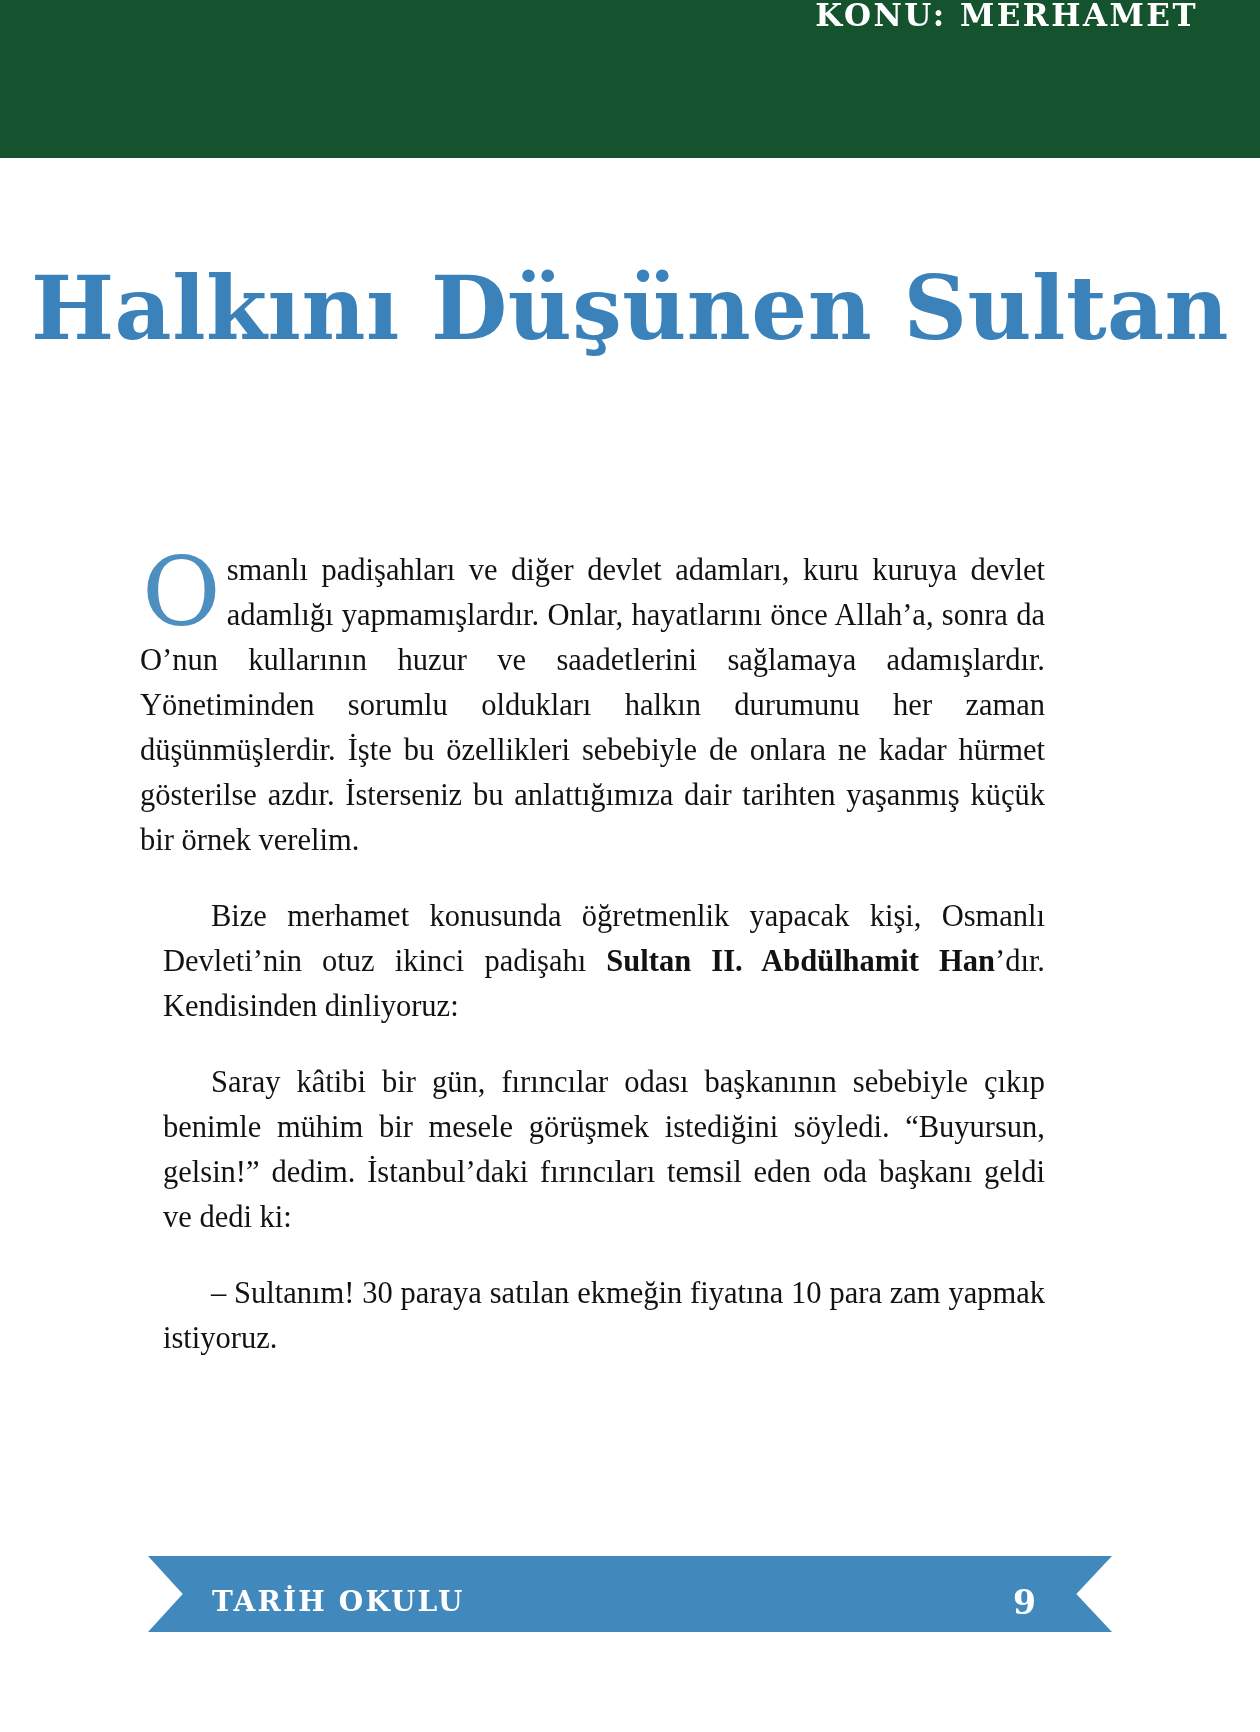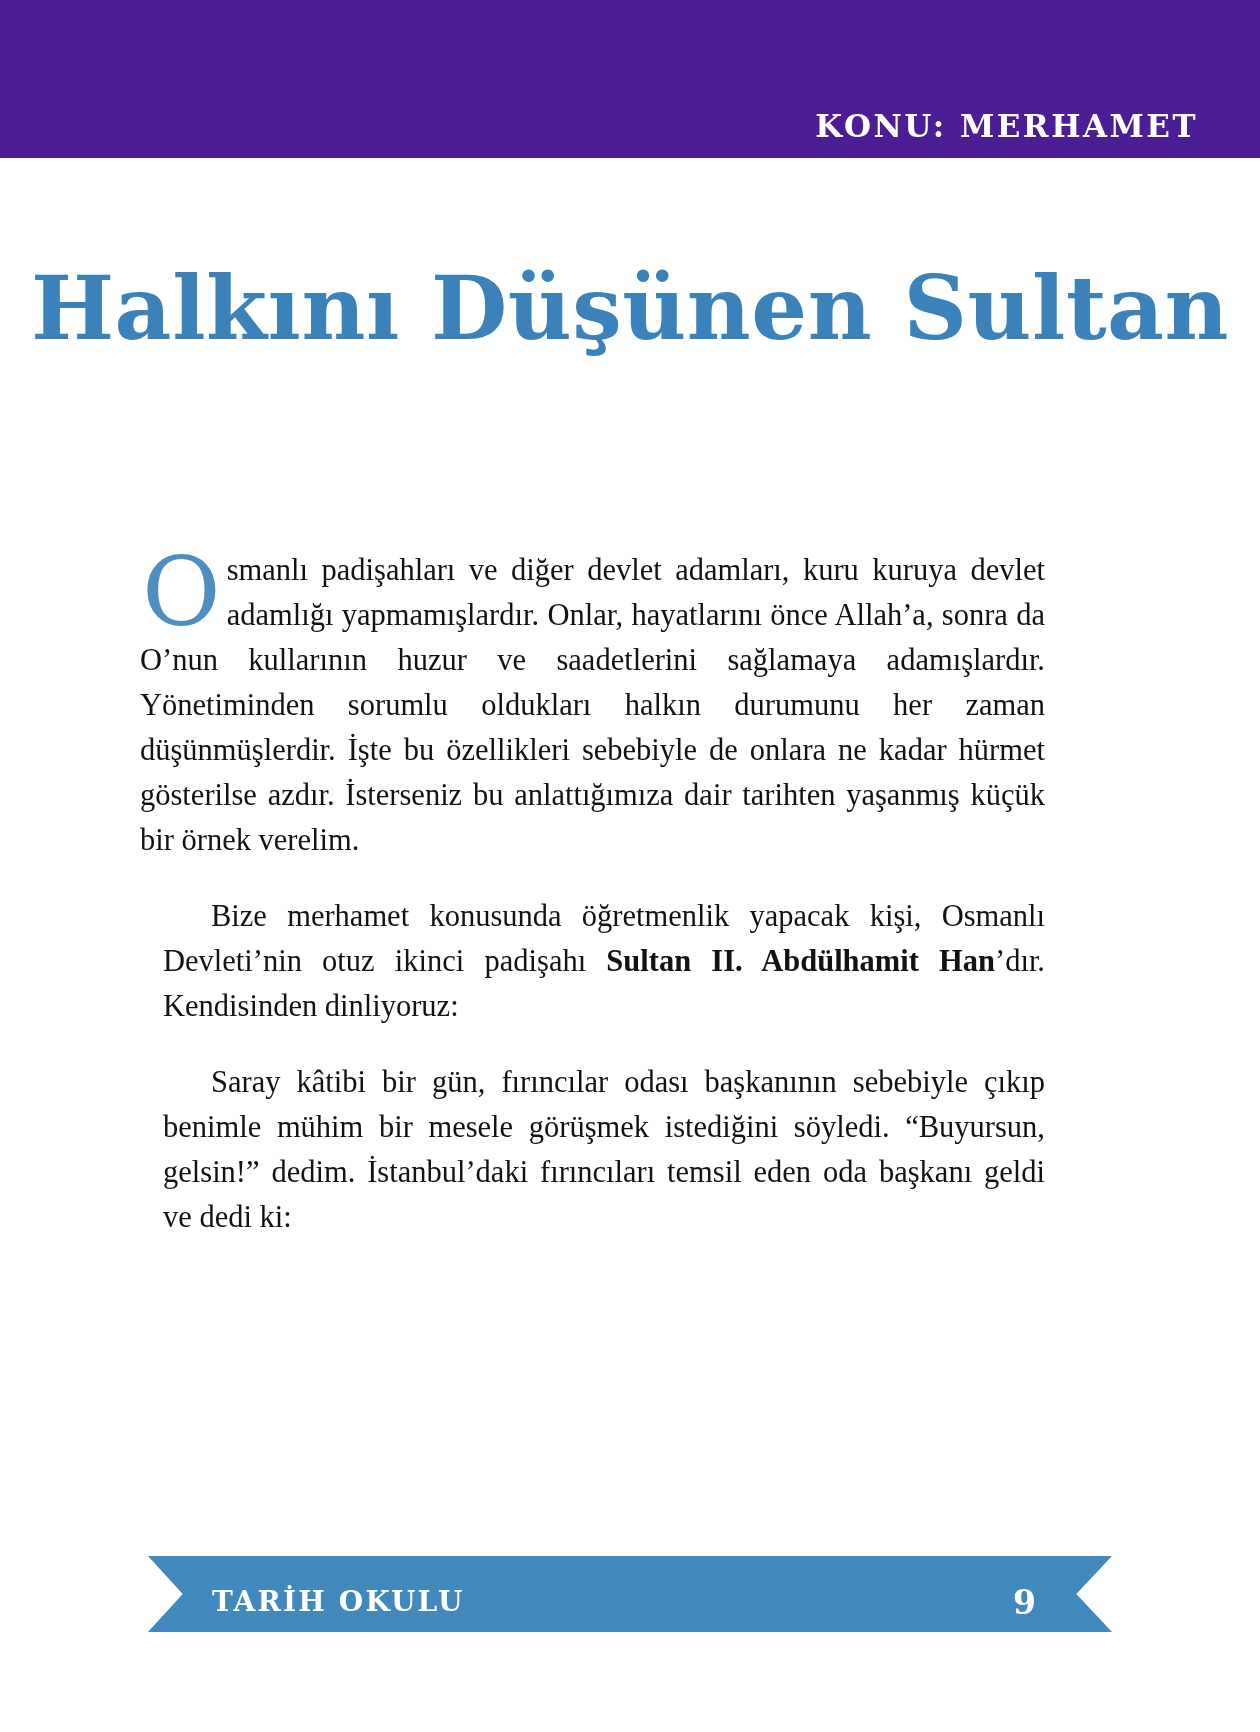--- a/index.html
+++ b/index.html
@@ -24,26 +24,26 @@
     box-sizing: border-box;
   }
 
   
   .header-band {
     position: absolute;
     left: 0;
     top: 0;
     width: 1260px;
     height: 158px;
-    background: #4c1d95;
+    background: #14532d;
     display: flex;
-    align-items: flex-end;
+    align-items: flex-start;
     justify-content: flex-end;
     box-sizing: border-box;
-    padding: 0 62px 16px 0;
+    padding: 0 62px 28px 0;
   }
   .header-topic {
     color: #ffffff;
     font-family: "DejaVu Serif", serif;
     font-weight: 700;
     font-size: 31px;
     letter-spacing: 2.5px;
     line-height: 1;
     white-space: nowrap;
     text-shadow: 0 1px 0 rgba(0,0,0,0.06);
@@ -194,20 +194,23 @@
     </p>
 
     <p class="para indent">
       <span>Bize merhamet konusunda öğretmenlik yapacak kişi, Osmanlı Devleti’nin otuz ikinci padişahı </span><span class="bold">Sultan II. Abdülhamit Han</span><span>’dır. Kendisinden dinliyoruz:</span>
     </p>
 
     <p class="para indent">
       <span>Saray kâtibi bir gün, fırıncılar odası başkanının sebebiyle çıkıp benimle mühim bir mesele görüşmek istediğini söyledi. “Buyursun, gelsin!” dedim. İstanbul’daki fırıncıları temsil eden oda başkanı geldi ve dedi ki:</span>
     </p>
 
+    <p class="para indent">
+      <span>– Sultanım! 30 paraya satılan ekmeğin fiyatına 10 para zam yapmak istiyoruz.</span>
+    </p>
 
   </div>
 
   <div class="footer">
     <div class="ribbon">
       <div class="ribbon-label">TARİH OKULU</div>
       <div class="page-number-badge">
         <svg width="62" height="62" viewBox="0 0 62 62">
           <path d="M47 4 A27 27 0 1 0 47 58 A22 22 0 1 1 47 4 Z" fill="#ffffff" opacity="0.92"></path>
         </svg>

